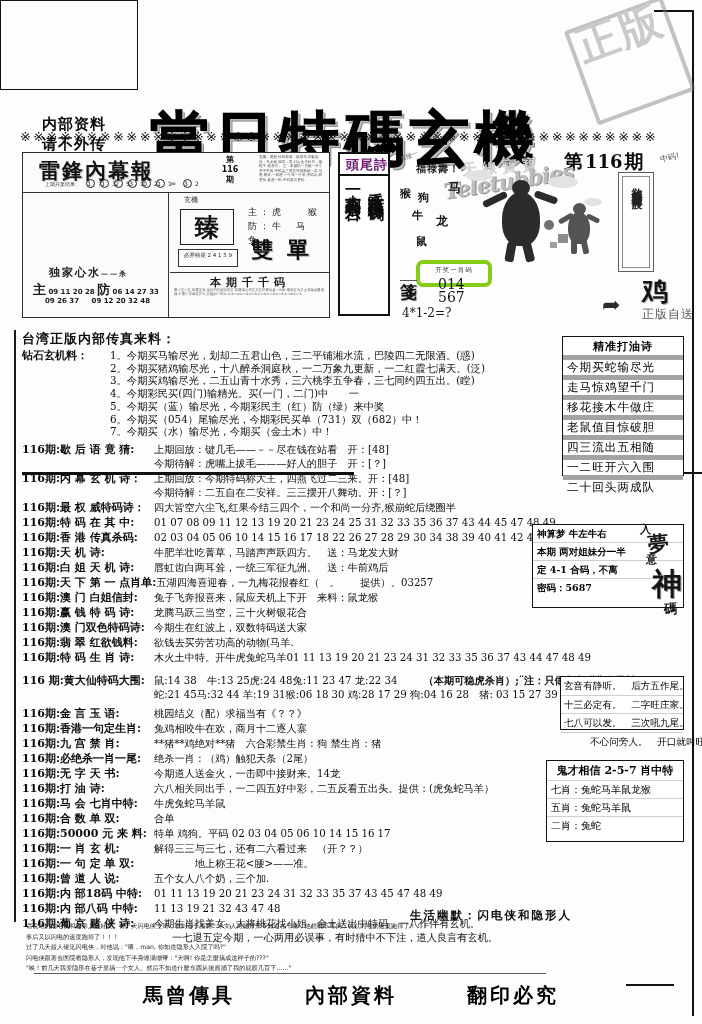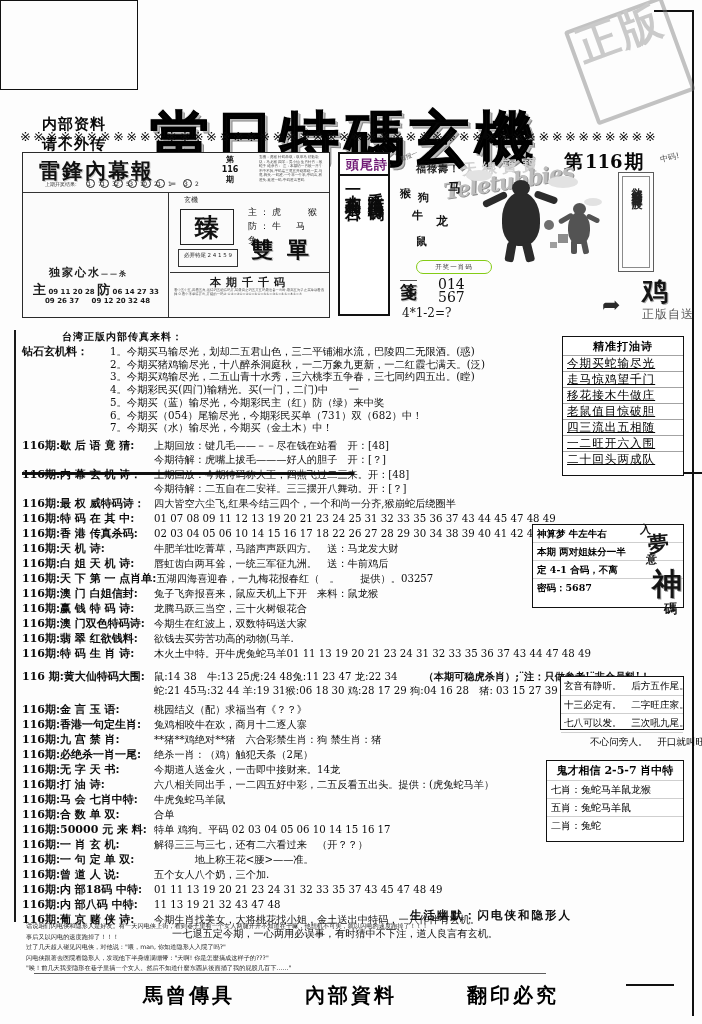--- a/index.html
+++ b/index.html
@@ -236,22 +236,22 @@
     font-family:"DejaVu Serif",serif; font-size:11px; color:#141414;
     line-height:15px; font-weight:bold;
   }
   .tt-animals .a1 { position:absolute; left:0;  top:0;  }
   .tt-animals .a2 { position:absolute; left:18px; top:4px; }
   .tt-animals .a3 { position:absolute; left:48px; top:-6px; font-size:13px; }
   .tt-animals .a4 { position:absolute; left:12px; top:22px; }
   .tt-animals .a5 { position:absolute; left:36px; top:28px; font-size:12px; }
   .tt-animals .a6 { position:absolute; left:16px; top:48px; }
   .tt-pill {
-    position:absolute; left:18px; top:110px; width:76px; height:14px;
-    border:1px solid #84cc16; border-radius:7px;
+    position:absolute; left:18px; top:110px; width:76px; height:27px;
+    border:4px solid #84cc16; border-radius:7px;
     font-size:6.5px; line-height:13px; text-align:center; color:#3a3a3a;
     letter-spacing:1px;
   }
   .tubby {
     position:absolute; border-radius:50% 50% 42% 42%;
   }
   .tubby-big {
     left:104px; top:42px; width:38px; height:54px;
     background:#2b2b2b;
   }
@@ -357,21 +357,21 @@
   .band-rule-l { position:absolute; left:0; top:322px; width:332px; height:3px; background:#111; }
   .band-rule-r { position:absolute; left:556px; top:322px; width:124px; height:2px; background:#111; }
 
   
   .main {
     position:absolute; left:22px; top:330px; width:660px;
     font-family:"DejaVu Serif","Liberation Serif",serif;
     color:#0d0d0d;
   }
   .ln { font-size:10.3px; line-height:12.7px; white-space:pre; }
-  .head-line { font-size:10px; font-weight:bold; letter-spacing:1px;margin-left:40px; }
+  .head-line { font-size:13px; font-weight:bold; letter-spacing:1px; }
   .row { display:flex; align-items:baseline; }
   .row .key {
     flex:0 0 132px; font-size:11px; font-weight:bold; white-space:pre;
     letter-spacing:0px;
   }
   .row .val { font-size:10.2px; white-space:pre; }
   .indent-132 { padding-left:132px; }
   .gap4 { height:4px; }
   .gap8 { height:8px; }
 
@@ -381,24 +381,23 @@
     border:1px solid #111;
     background:#fff;
     font-family:"DejaVu Serif","Liberation Serif",serif;
   }
   .rbox-title {
     text-align:center; font-weight:bold; font-size:11px; padding:2px 0 1px;
     letter-spacing:1px;
   }
   .rbox-line {
     font-size:12px; line-height:16px; padding:0 4px;
-    border-top:1px solid #a3a3a3;
+    border-top:5px solid #a3a3a3;
     letter-spacing:1px;
     white-space:nowrap;
-    text-decoration:underline;
   }
 
   #box-dayoushi { left:562px; top:336px; width:122px; height:140px; }
   #box-dayoushi .rbox-line { font-size:11.6px; line-height:15px; }
 
   #box-shensuan { left:532px; top:524px; width:152px; height:84px; }
   #box-shensuan .sl {
     font-size:9.5px; line-height:17px; padding:0 4px;
     border-bottom:1px solid #cfcfcf; white-space:nowrap; font-weight:bold;
   }

